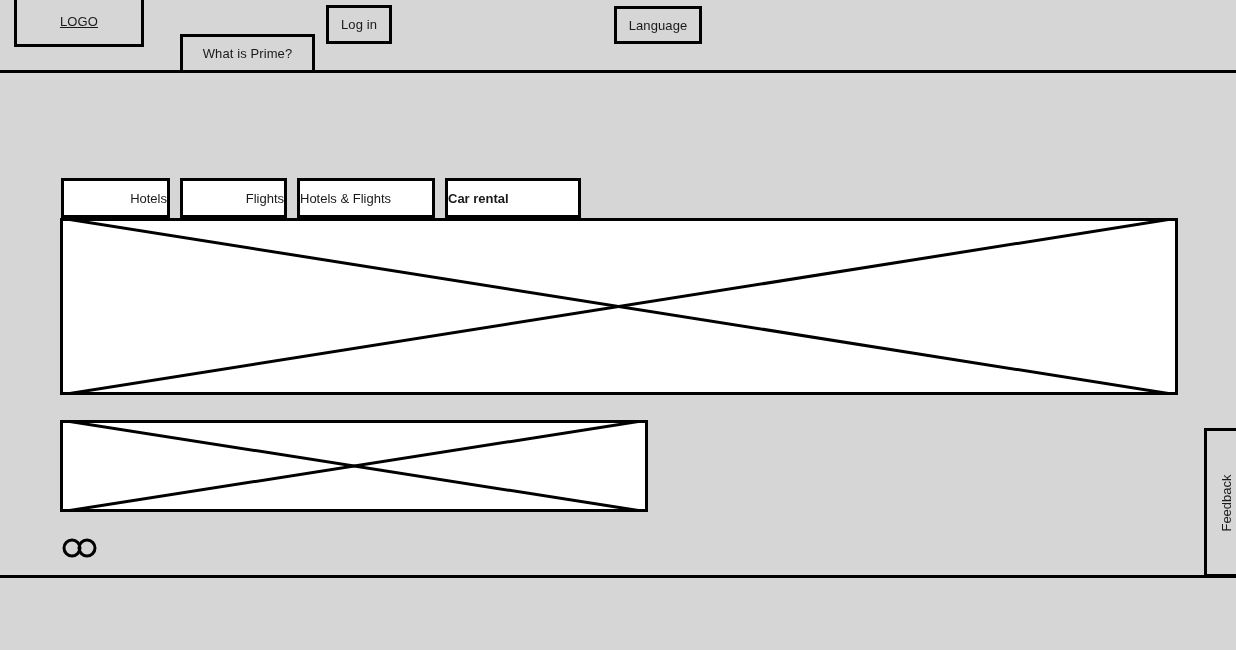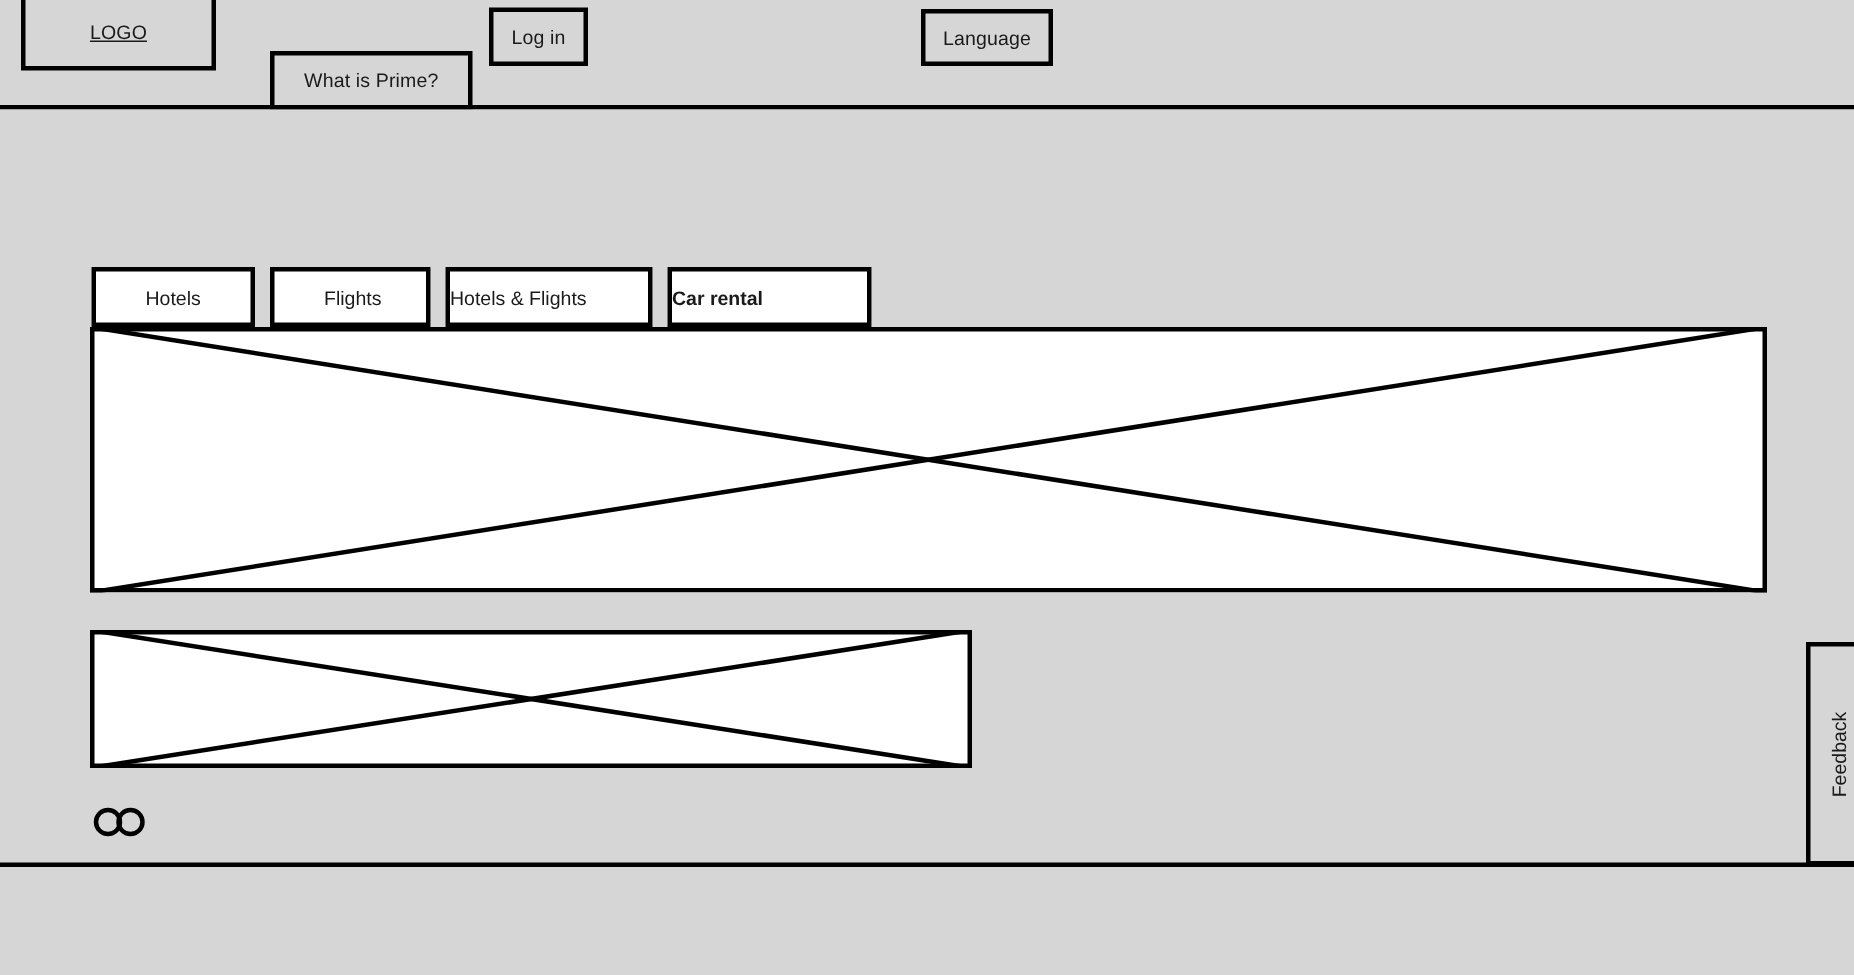--- a/index.html
+++ b/index.html
@@ -90,21 +90,21 @@
     height: 40px;
     float: left;
     margin-right: 10px;
     display: flex;
     align-items: center;
     font-size: 13px;
     color: #1a1a1a;
     cursor: pointer;
     user-select: none;
   }
-  .tab span { width: 100%; text-align: left; padding-left: 33px; }
+  .tab span { width: 100%; text-align: right; }
   .tab.left-align span { text-align: left; padding-left: 0; }
   #tab-hotels          { width: 109px; }
   #tab-flights         { width: 107px; }
   #tab-hotels-flights  { width: 138px; }
   #tab-car-rental      { width: 136px; margin-right: 0; font-weight: bold; }
 
   
   .placeholder {
     position: absolute;
     box-sizing: border-box;

